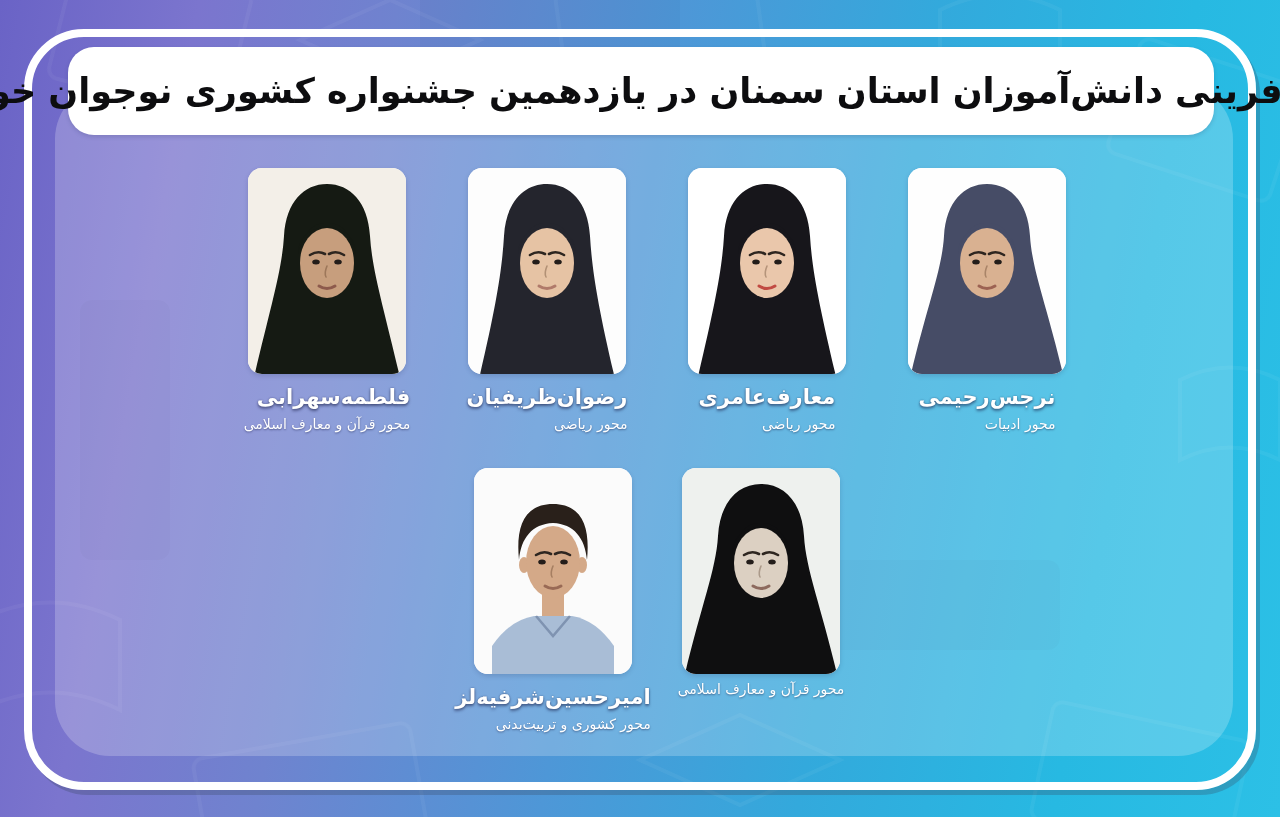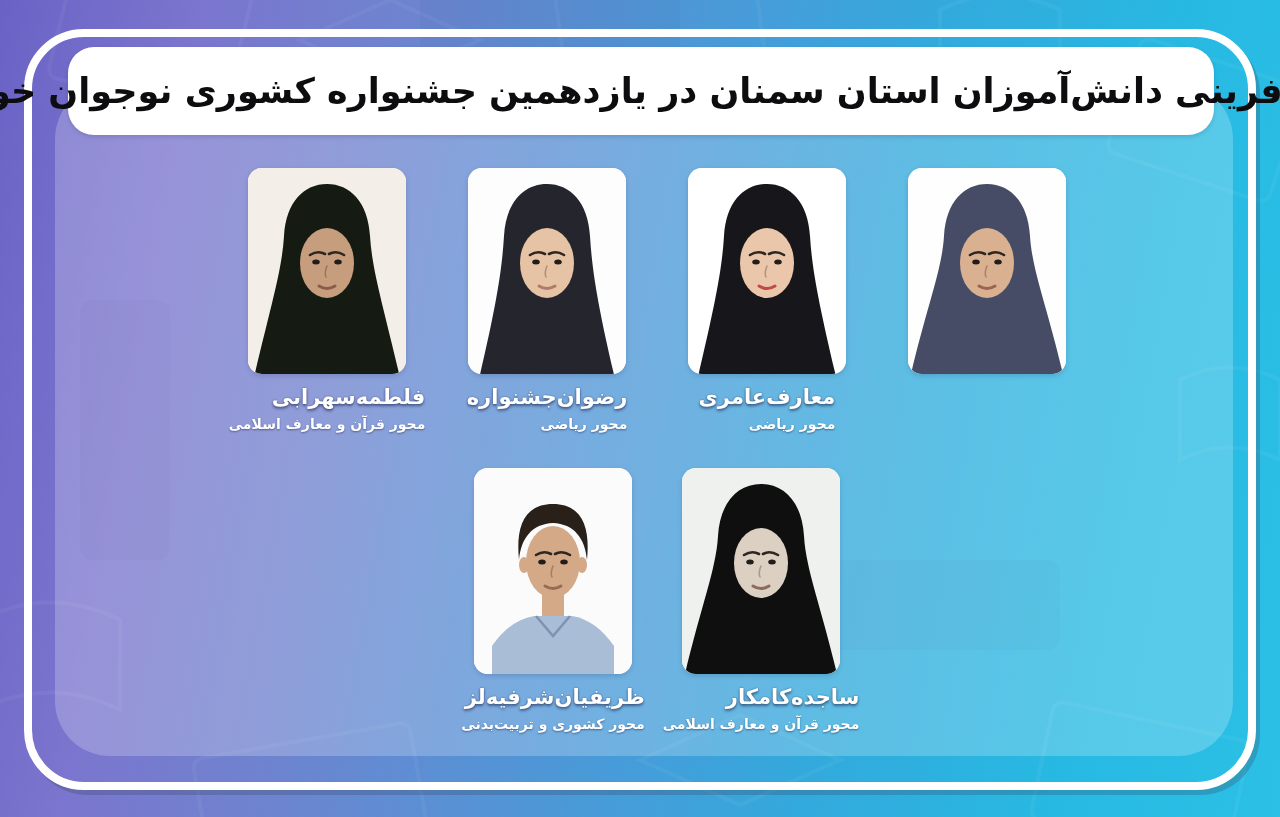--- a/index.html
+++ b/index.html
@@ -47,21 +47,21 @@
     background:#fff;box-shadow:0 2px 5px rgba(30,40,80,.18);
   }
   .photo svg{display:block;width:158px;height:206px;}
   .student-name{
     margin-top:11px;direction:rtl;white-space:nowrap;
     font-size:21px;font-weight:bold;color:#ffffff;
     text-shadow:0 2px 3px rgba(25,30,70,.55), 0 0 2px rgba(20,25,60,.45);
   }
   .student-category{
     margin-top:7px;direction:rtl;white-space:nowrap;
-    font-size:14px;font-weight:bold;color:#ffffff;
+    font-size:14px;font-weight:normal;color:#ffffff;
     text-shadow:0 1px 2px rgba(25,30,70,.5);
   }
 </style>
 </head>
 <body>
 
 <div class="poster">
 
   <svg class="bg-pattern" width="1280" height="817" viewBox="0 0 1280 817">
     <g fill="none" stroke="#ffffff" stroke-width="4" opacity="0.05">
@@ -123,21 +123,21 @@
 
     <path d="M62 87 q8 -5 15 -1" stroke="#2e2620" stroke-width="2.6" fill="none" stroke-linecap="round"></path>
     <path d="M96 87 q-8 -5 -15 -1" stroke="#2e2620" stroke-width="2.6" fill="none" stroke-linecap="round"></path>
     <ellipse cx="68" cy="94" rx="3.8" ry="2.5" fill="#231d1a"></ellipse>
     <ellipse cx="90" cy="94" rx="3.8" ry="2.5" fill="#231d1a"></ellipse>
     <path d="M79 98 q-3 7 -1 11" stroke="rgba(60,30,10,.3)" stroke-width="1.6" fill="none" stroke-linecap="round"></path>
     <path d="M71 118 q8 5 16 0" stroke="#b07a6a" stroke-width="3" fill="none" stroke-linecap="round"></path>
   </svg>
         </div>
     <figcaption>
-      <div class="student-name">رضوان‌جشنواره</div>
+      <div class="student-name">رضوان‌ظریفیان</div>
       <div class="student-category">محور ریاضی</div>
     </figcaption>
   </figure>
 
   <figure class="student-card">
     <div class="photo">
           <svg viewBox="0 0 158 206" xmlns="http://www.w3.org/2000/svg">
     <rect width="158" height="206" fill="#ffffff"></rect>
     <path d="M79 16 C 56 16 38 34 36 68 C 34 102 26.599999999999994 138 10.599999999999994 206 L 147.4 206 C 131.4 138 124 102 122 68 C 120 34 102 16 79 16 Z" fill="#17161b"></path>
     <ellipse cx="79" cy="95" rx="27" ry="35" fill="#eac7ab"></ellipse>
@@ -166,20 +166,24 @@
     <path d="M50 86 C 50 50 108 50 108 86 C 102 62 92 55 79 55 C 66 55 56 62 50 86 Z" fill="#464c66"></path>
 
     <path d="M62 87 q8 -5 15 -1" stroke="#2e2620" stroke-width="2.6" fill="none" stroke-linecap="round"></path>
     <path d="M96 87 q-8 -5 -15 -1" stroke="#2e2620" stroke-width="2.6" fill="none" stroke-linecap="round"></path>
     <ellipse cx="68" cy="94" rx="3.8" ry="2.5" fill="#231d1a"></ellipse>
     <ellipse cx="90" cy="94" rx="3.8" ry="2.5" fill="#231d1a"></ellipse>
     <path d="M79 98 q-3 7 -1 11" stroke="rgba(60,30,10,.3)" stroke-width="1.6" fill="none" stroke-linecap="round"></path>
     <path d="M71 118 q8 5 16 0" stroke="#9c6252" stroke-width="3" fill="none" stroke-linecap="round"></path>
   </svg>
         </div>
+    <figcaption>
+      <div class="student-name">نرجس‌رحیمی</div>
+      <div class="student-category">محور ادبیات</div>
+    </figcaption>
   </figure>
 </div>
   <div class="row row2" id="row2">
   <figure class="student-card">
     <div class="photo">
           <svg viewBox="0 0 158 206" xmlns="http://www.w3.org/2000/svg">
     <rect width="158" height="206" fill="#fbfbfb"></rect>
     <rect x="68" y="126" width="22" height="28" fill="#d4a988"></rect>
     <path d="M18 206 L18 178 Q 36 152 60 148 L 98 148 Q 122 152 140 178 L 140 206 Z" fill="#a9bdd6"></path>
     <path d="M62 148 L79 168 L96 148" stroke="rgba(50,70,110,.35)" stroke-width="2.5" fill="none"></path>
@@ -190,21 +194,21 @@
 
     <path d="M62 87 q8 -5 15 -1" stroke="#2e2620" stroke-width="2.6" fill="none" stroke-linecap="round"></path>
     <path d="M96 87 q-8 -5 -15 -1" stroke="#2e2620" stroke-width="2.6" fill="none" stroke-linecap="round"></path>
     <ellipse cx="68" cy="94" rx="3.8" ry="2.5" fill="#231d1a"></ellipse>
     <ellipse cx="90" cy="94" rx="3.8" ry="2.5" fill="#231d1a"></ellipse>
     <path d="M79 98 q-3 7 -1 11" stroke="rgba(60,30,10,.3)" stroke-width="1.6" fill="none" stroke-linecap="round"></path>
     <path d="M71 118 q8 5 16 0" stroke="#996a55" stroke-width="3" fill="none" stroke-linecap="round"></path>
   </svg>
         </div>
     <figcaption>
-      <div class="student-name">ظریفیان‌شرفیه‌لز</div>
+      <div class="student-name">امیرحسین‌شرفیه‌لز</div>
       <div class="student-category">محور کشوری و تربیت‌بدنی</div>
     </figcaption>
   </figure>
 
   <figure class="student-card">
     <div class="photo">
           <svg viewBox="0 0 158 206" xmlns="http://www.w3.org/2000/svg">
     <rect width="158" height="206" fill="#eef1ee"></rect>
     <path d="M79 16 C 56 16 38 34 36 68 C 34 102 19 138 3 206 L 155 206 C 139 138 124 102 122 68 C 120 34 102 16 79 16 Z" fill="#0f0f10"></path>
     <ellipse cx="79" cy="95" rx="27" ry="35" fill="#dcd0c2"></ellipse>
@@ -212,18 +216,17 @@
 
     <path d="M62 87 q8 -5 15 -1" stroke="#2e2620" stroke-width="2.6" fill="none" stroke-linecap="round"></path>
     <path d="M96 87 q-8 -5 -15 -1" stroke="#2e2620" stroke-width="2.6" fill="none" stroke-linecap="round"></path>
     <ellipse cx="68" cy="94" rx="3.8" ry="2.5" fill="#231d1a"></ellipse>
     <ellipse cx="90" cy="94" rx="3.8" ry="2.5" fill="#231d1a"></ellipse>
     <path d="M79 98 q-3 7 -1 11" stroke="rgba(60,30,10,.3)" stroke-width="1.6" fill="none" stroke-linecap="round"></path>
     <path d="M71 118 q8 5 16 0" stroke="#8d6a5e" stroke-width="3" fill="none" stroke-linecap="round"></path>
   </svg>
         </div>
     <figcaption>
-      <div class="student-name">ساجده‌کامکار</div>
       <div class="student-category">محور قرآن و معارف اسلامی</div>
     </figcaption>
   </figure>
 </div>
 </div>
 
 </body></html>

